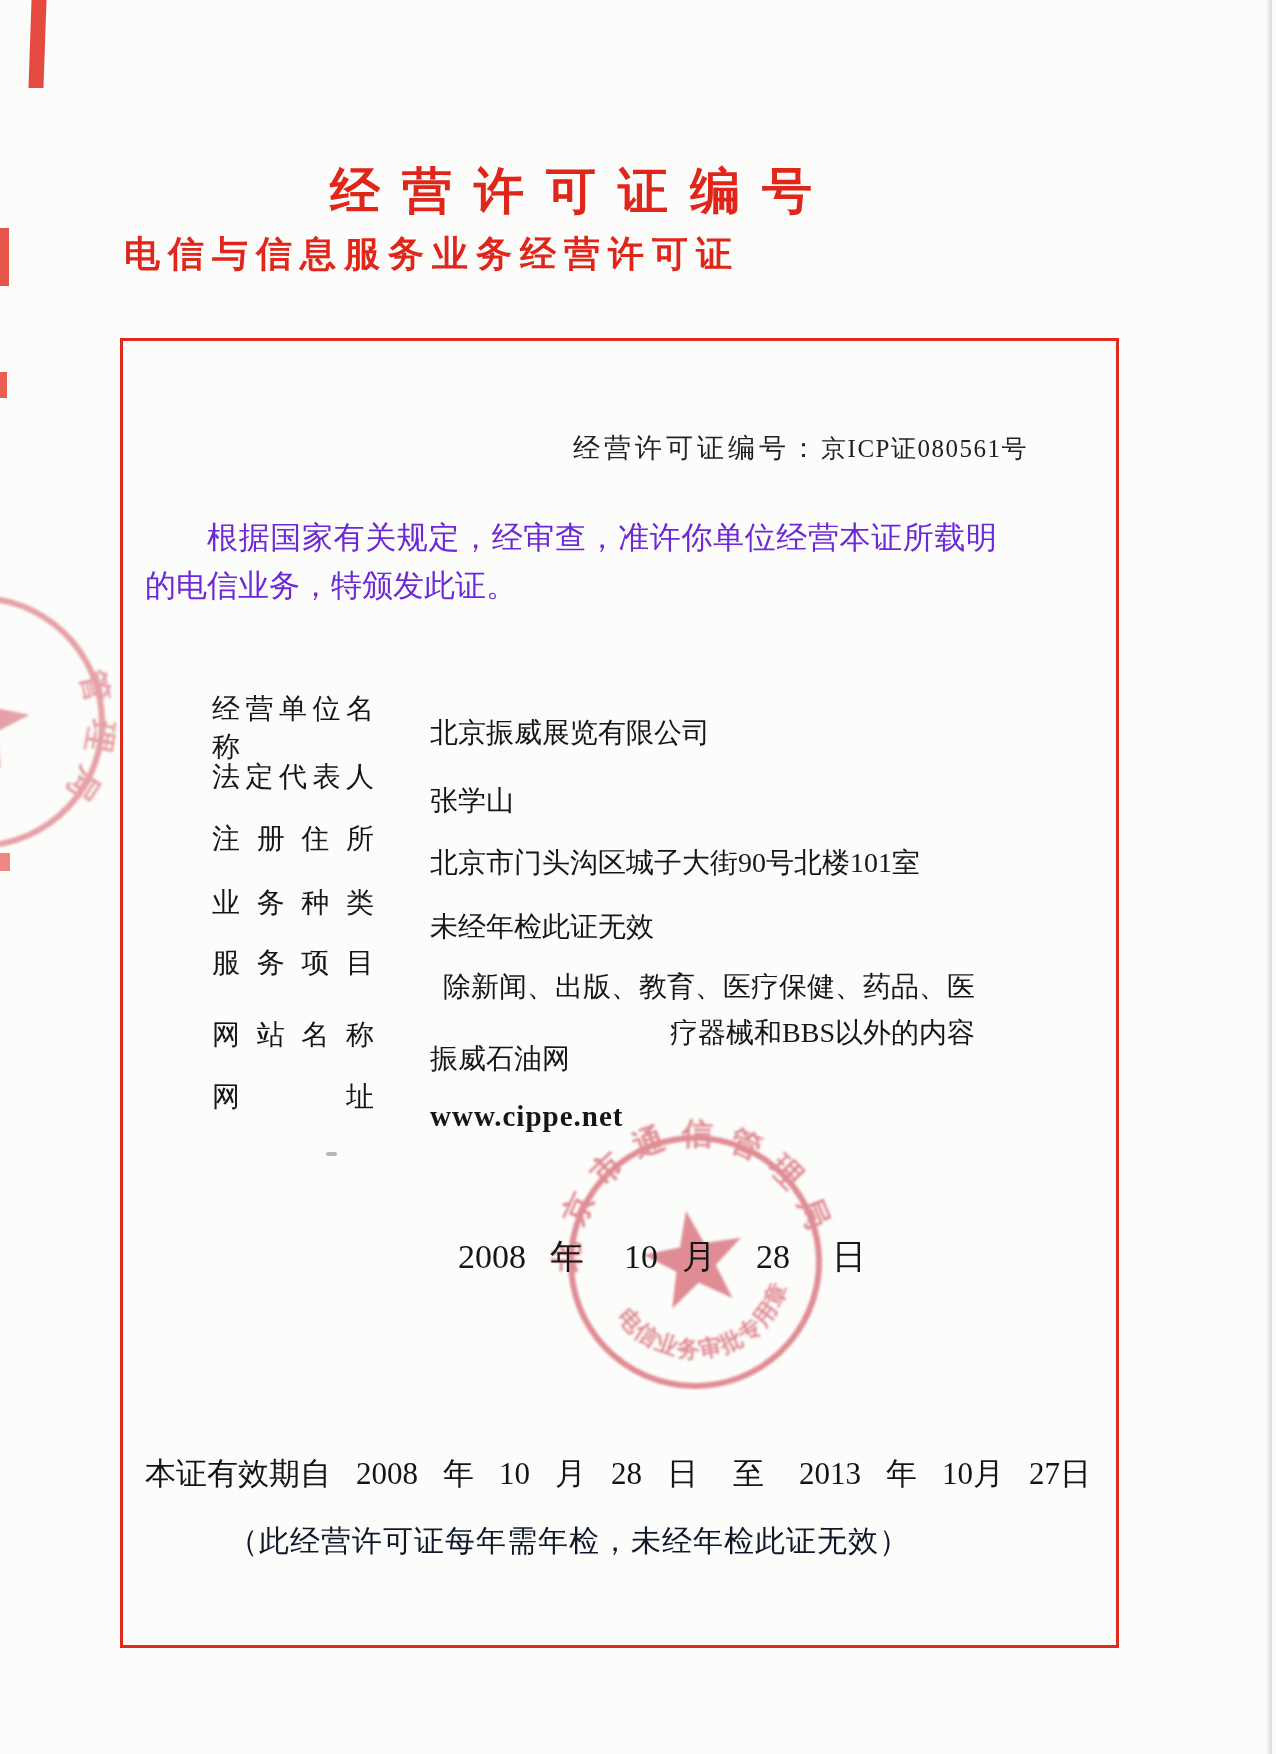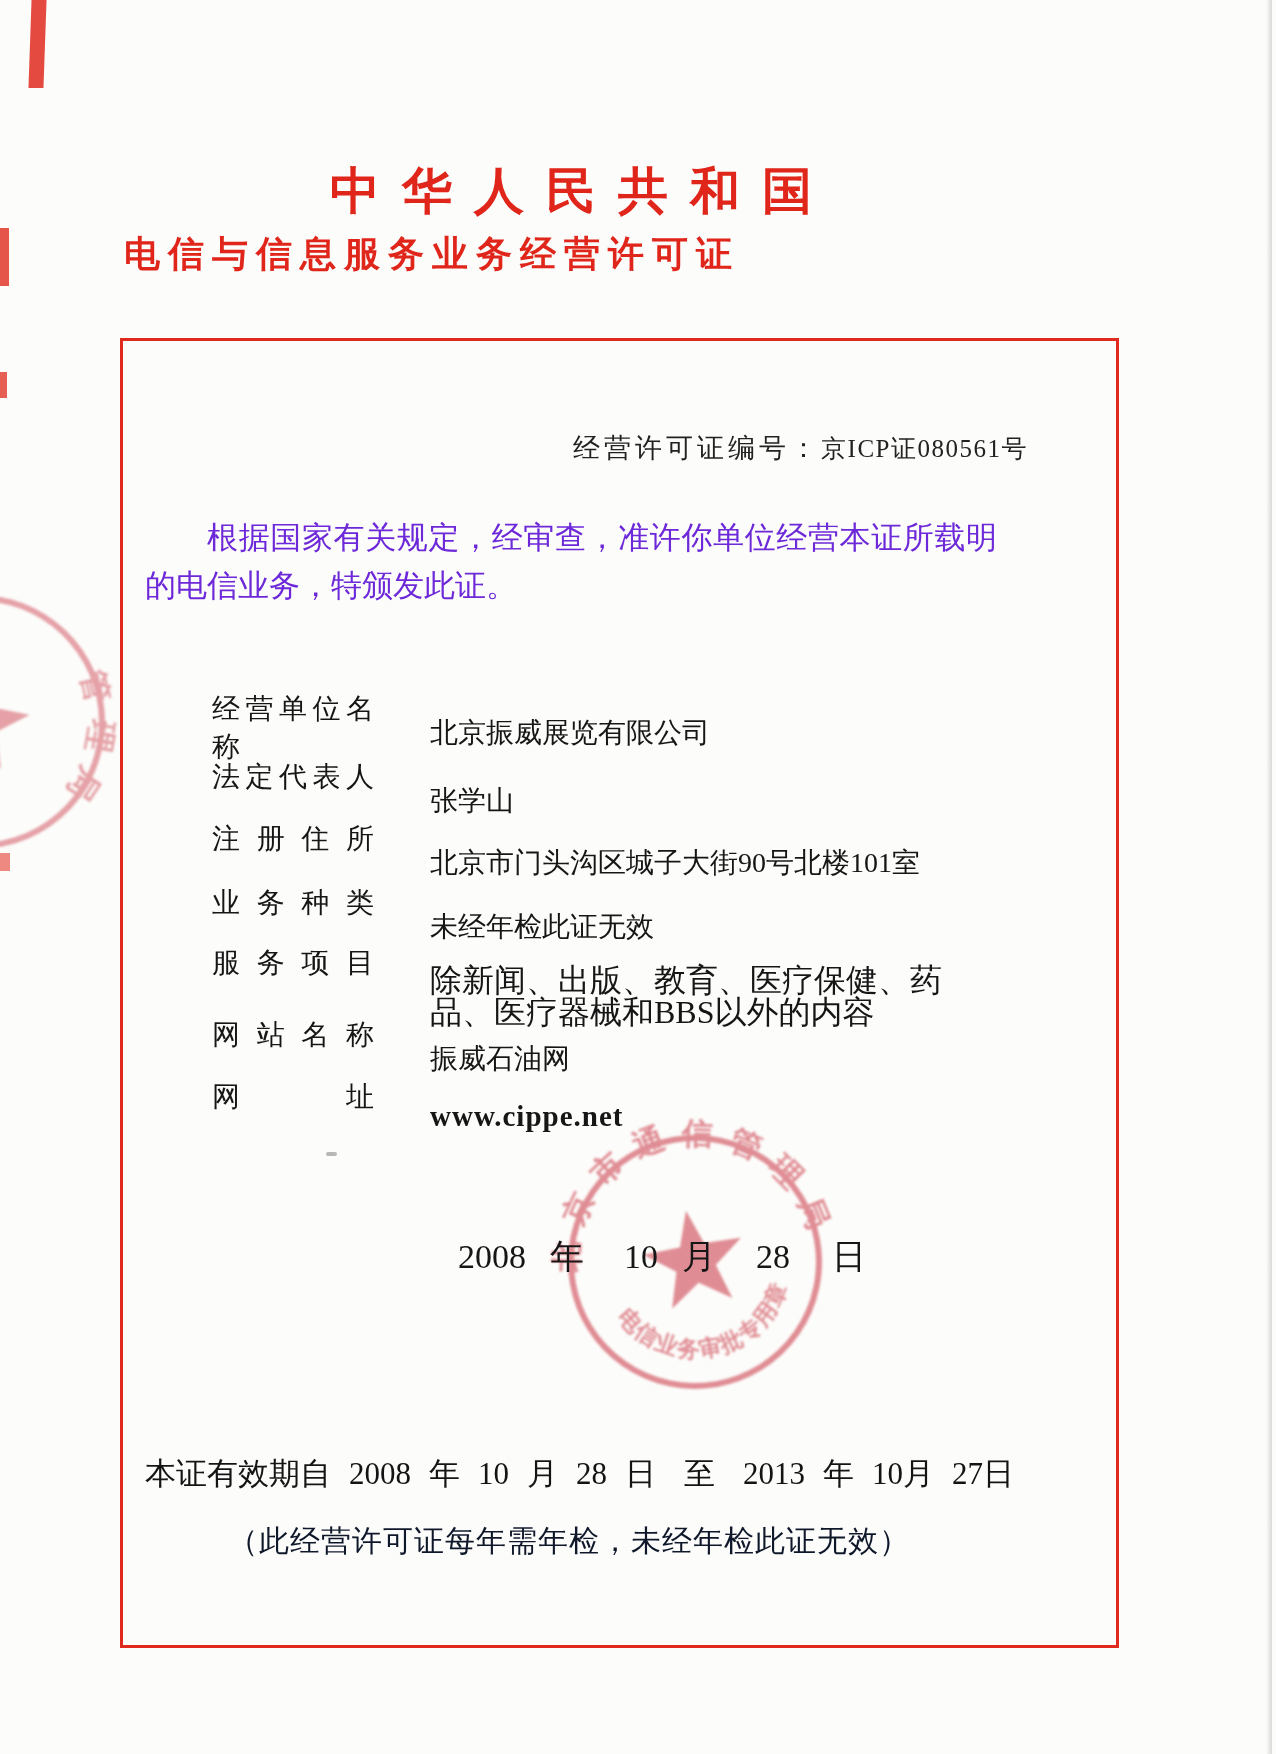--- a/index.html
+++ b/index.html
@@ -37,33 +37,33 @@
   
   .flabel{
     position:absolute;left:212px;width:162px;
     font-size:28px;color:#161616;
     text-align:justify;text-align-last:justify;
   }
   .fvalue{
     position:absolute;left:430px;width:570px;
     font-size:28px;color:#161616;white-space:nowrap;margin-top:22px;
   }
-  .fvalue.small{font-size:32px;line-height:32px;white-space:normal;width:545px;}
+  .fvalue.small{font-size:28px;line-height:46px;white-space:normal;width:545px;text-align:right;}
   .fvalue.latin{font-size:29px;font-weight:600;letter-spacing:1px;}
   
   .dateline{
     left:458px;top:1234px;display:flex;align-items:baseline;
     font-size:34px;color:#161616;gap:24px;white-space:nowrap;
   }
   .dateline .g1{margin-left:16px;}
   .dateline .g2{margin-left:18px;}
   
   .validity{
     left:145px;top:1453px;display:flex;align-items:baseline;
-    font-size:31px;color:#141414;gap:18px;white-space:nowrap;
+    font-size:31px;color:#141414;gap:25px;white-space:nowrap;
   }
   .validity .zhi{margin:0 10px;}
   .vnote{
     left:228px;top:1521px;font-size:30px;color:#0f172a;
     letter-spacing:1px;white-space:nowrap;
   }
   
   .seal-main{left:545px;top:1112px;width:300px;height:300px;opacity:.62;}
   .seal-left{left:-172px;top:572px;width:300px;height:300px;opacity:.5;}
   
@@ -94,21 +94,21 @@
   <g filter="url(#blurL)" transform="rotate(10 150 150)" fill="none" stroke="#cf4a56">
     <circle cx="150" cy="150" r="124" stroke-width="6"></circle>
     <path id="leftArc" d="M 214.2,58.3 A 112,112 0 0 1 214.2,241.7" stroke="none"></path>
     <text fill="#cf4a56" stroke="none" font-size="32" font-weight="700" letter-spacing="14">
       <textPath href="#leftArc" startOffset="50%" text-anchor="middle">管理局</textPath>
     </text>
     <path fill="#cf4a56" stroke="none" d="M150,98 L162.3,133 L199.5,133.9 L170,156.5 L180.6,192.1 L150,171 L119.4,192.1 L130,156.5 L100.6,133.9 L137.7,133 Z"></path>
   </g>
 </svg>
 
-<div class="abs title1">中华人民共和国</div>
+<div class="abs title1">经营许可证编号</div>
 <div class="abs title2">电信与信息服务业务经营许可证</div>
 
 <div class="abs frame"></div>
 
 <div class="abs licno">
   <span class="lbl">经营许可证编号：</span><span class="val">京ICP证080561号</span>
 </div>
 
 <div class="abs intro">根据国家有关规定，经审查，准许你单位经营本证所载明的电信业务，特颁发此证。</div>
 

